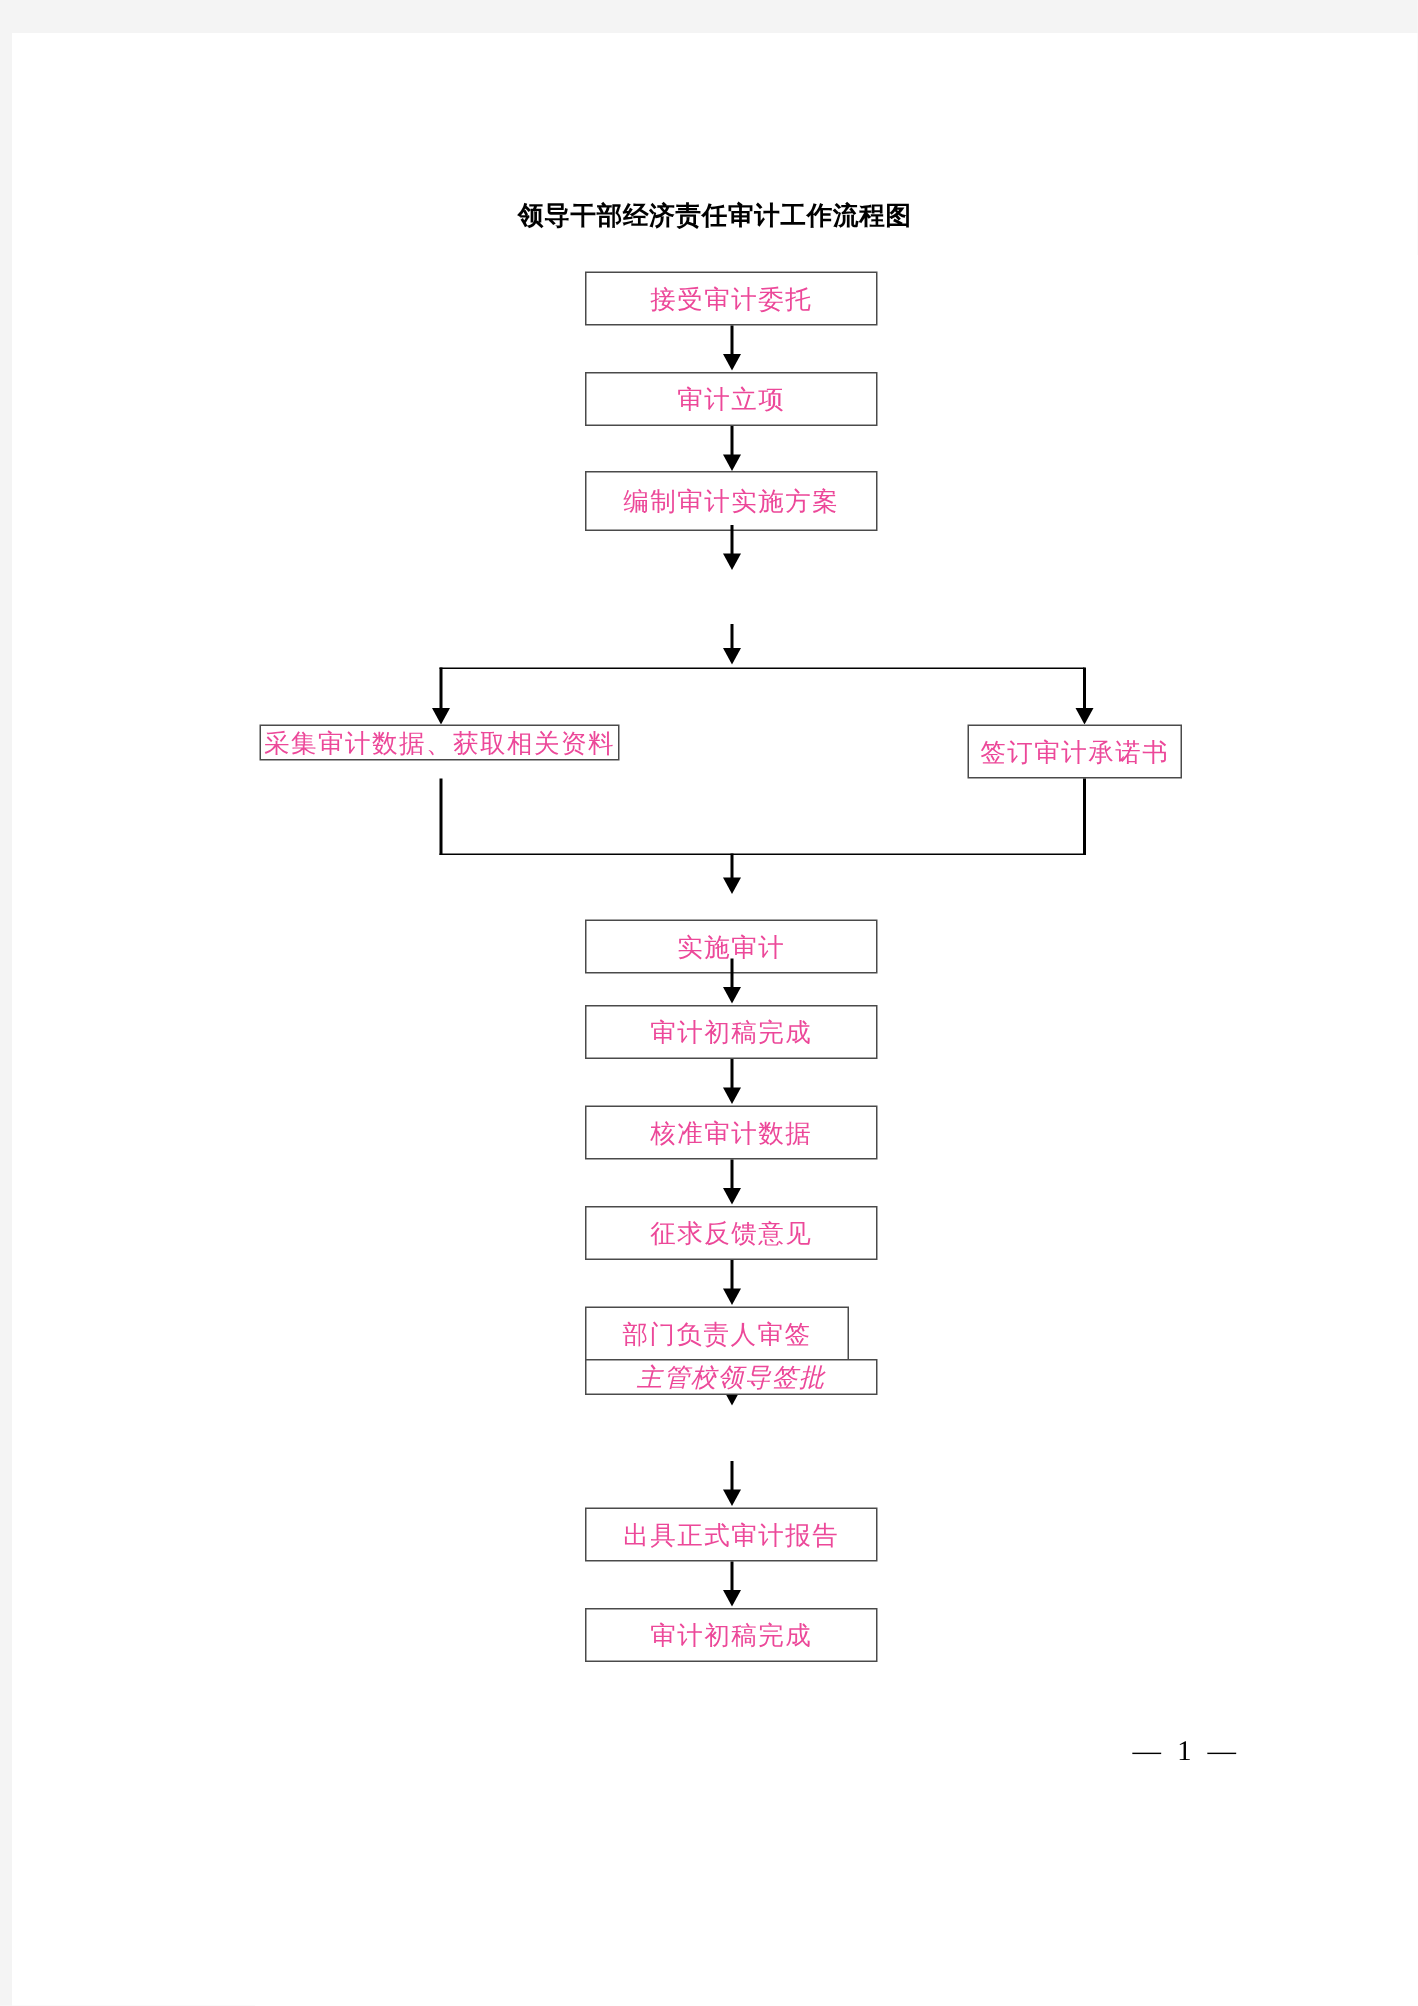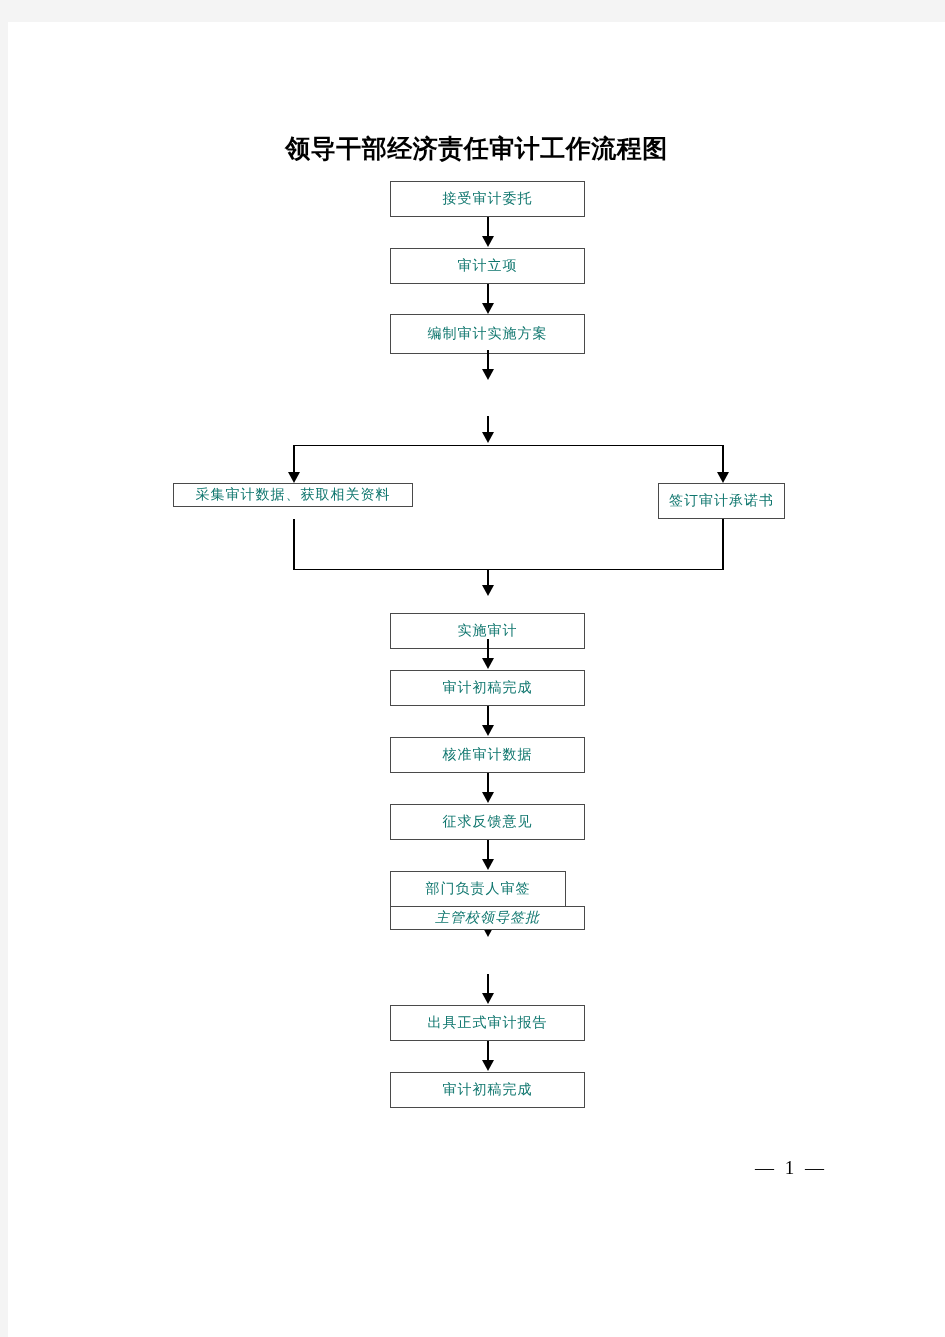--- a/index.html
+++ b/index.html
@@ -23,42 +23,42 @@
     background: #ffffff;
   }
   
   #doc-title {
     position: absolute;
     left: 0;
     top: 110px;
     width: 937px;
     text-align: center;
     font-family: "DejaVu Sans", "Liberation Sans", sans-serif;
-    font-size: 25px;
+    font-size: 17px;
     font-weight: 700;
     color: #000000;
     letter-spacing: 0.5px;
     white-space: nowrap;
   }
   
   #flow {
     position: absolute;
     left: 0;
     top: 0;
     width: 937px;
     height: 1315px;
   }
   .node {
     position: absolute;
     box-sizing: border-box;
     border: 1.4px solid #4a4a4a;
     background: #ffffff;
-    color: #0f766e;
+    color: #ec4899;
     font-family: "Liberation Serif", "DejaVu Serif", serif;
-    font-size: 14px;
+    font-size: 17px;
     line-height: 1;
     display: flex;
     align-items: center;
     justify-content: center;
     white-space: nowrap;
     letter-spacing: 1px;
   }
   
   .vline {
     position: absolute;
@@ -118,21 +118,21 @@
     <div class="hline" style="left:285px; top:423px; width:430px;"></div>
 
     <div class="vline" style="left:285px; top:423px; height:32px;"></div>
     <div class="arrowhead" style="left:279.5px; top:450px;"></div>
 
     <div class="vline" style="left:714px; top:423px; height:32px;"></div>
     <div class="arrowhead" style="left:708.5px; top:450px;"></div>
 
     <div class="node" style="left:165px; top:461px; width:240px; height:24px;">采集审计数据、获取相关资料</div>
 
-    <div class="node" style="left:650px; top:461px; width:127px; height:36px;">签订审计承诺书</div>
+    <div class="node" style="left:637px; top:461px; width:143px; height:36px;">签订审计承诺书</div>
 
     <div class="vline" style="left:285px; top:497px; height:51px;"></div>
     <div class="vline" style="left:714px; top:497px; height:51px;"></div>
     <div class="hline" style="left:285px; top:547px; width:430px;"></div>
     <div class="vline" style="left:479px; top:547px; height:17px;"></div>
     <div class="arrowhead" style="left:473.5px; top:563px;"></div>
 
     <div class="node" style="left:382px; top:591px; width:195px; height:36px;">实施审计</div>
     <div class="vline" style="left:479px; top:617px; height:20px;"></div>
     <div class="arrowhead" style="left:473.5px; top:636px;"></div>

